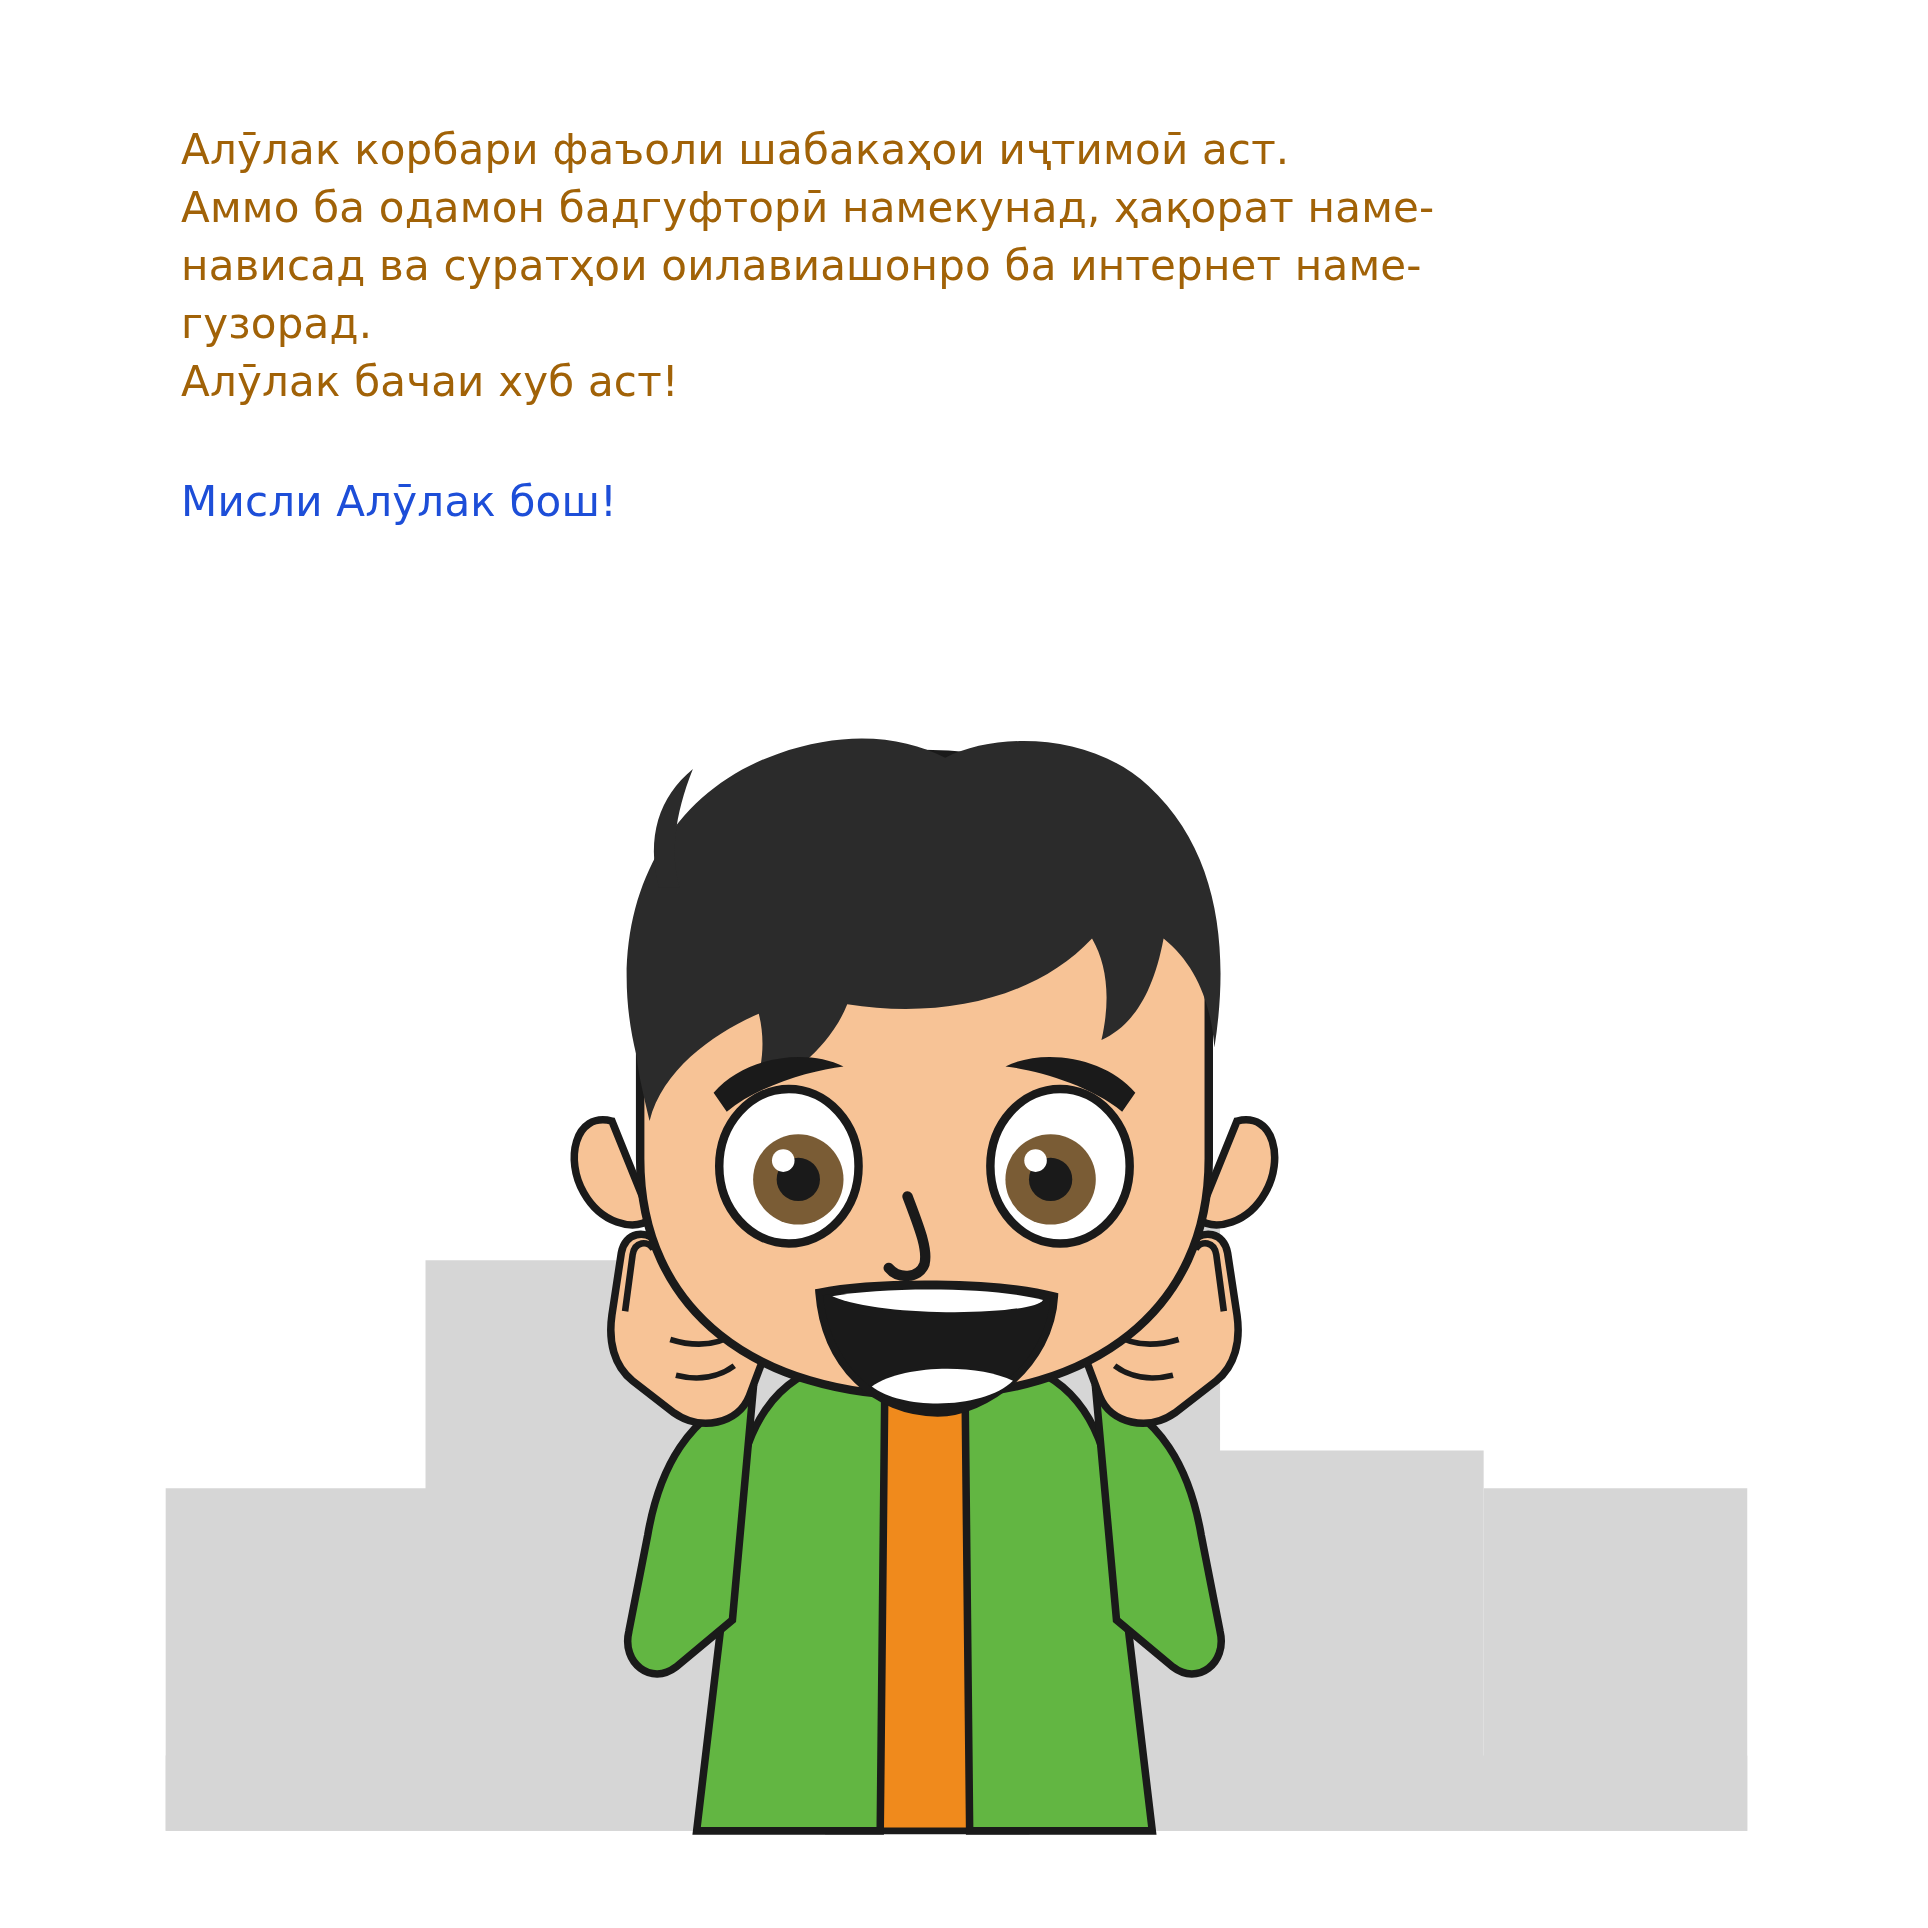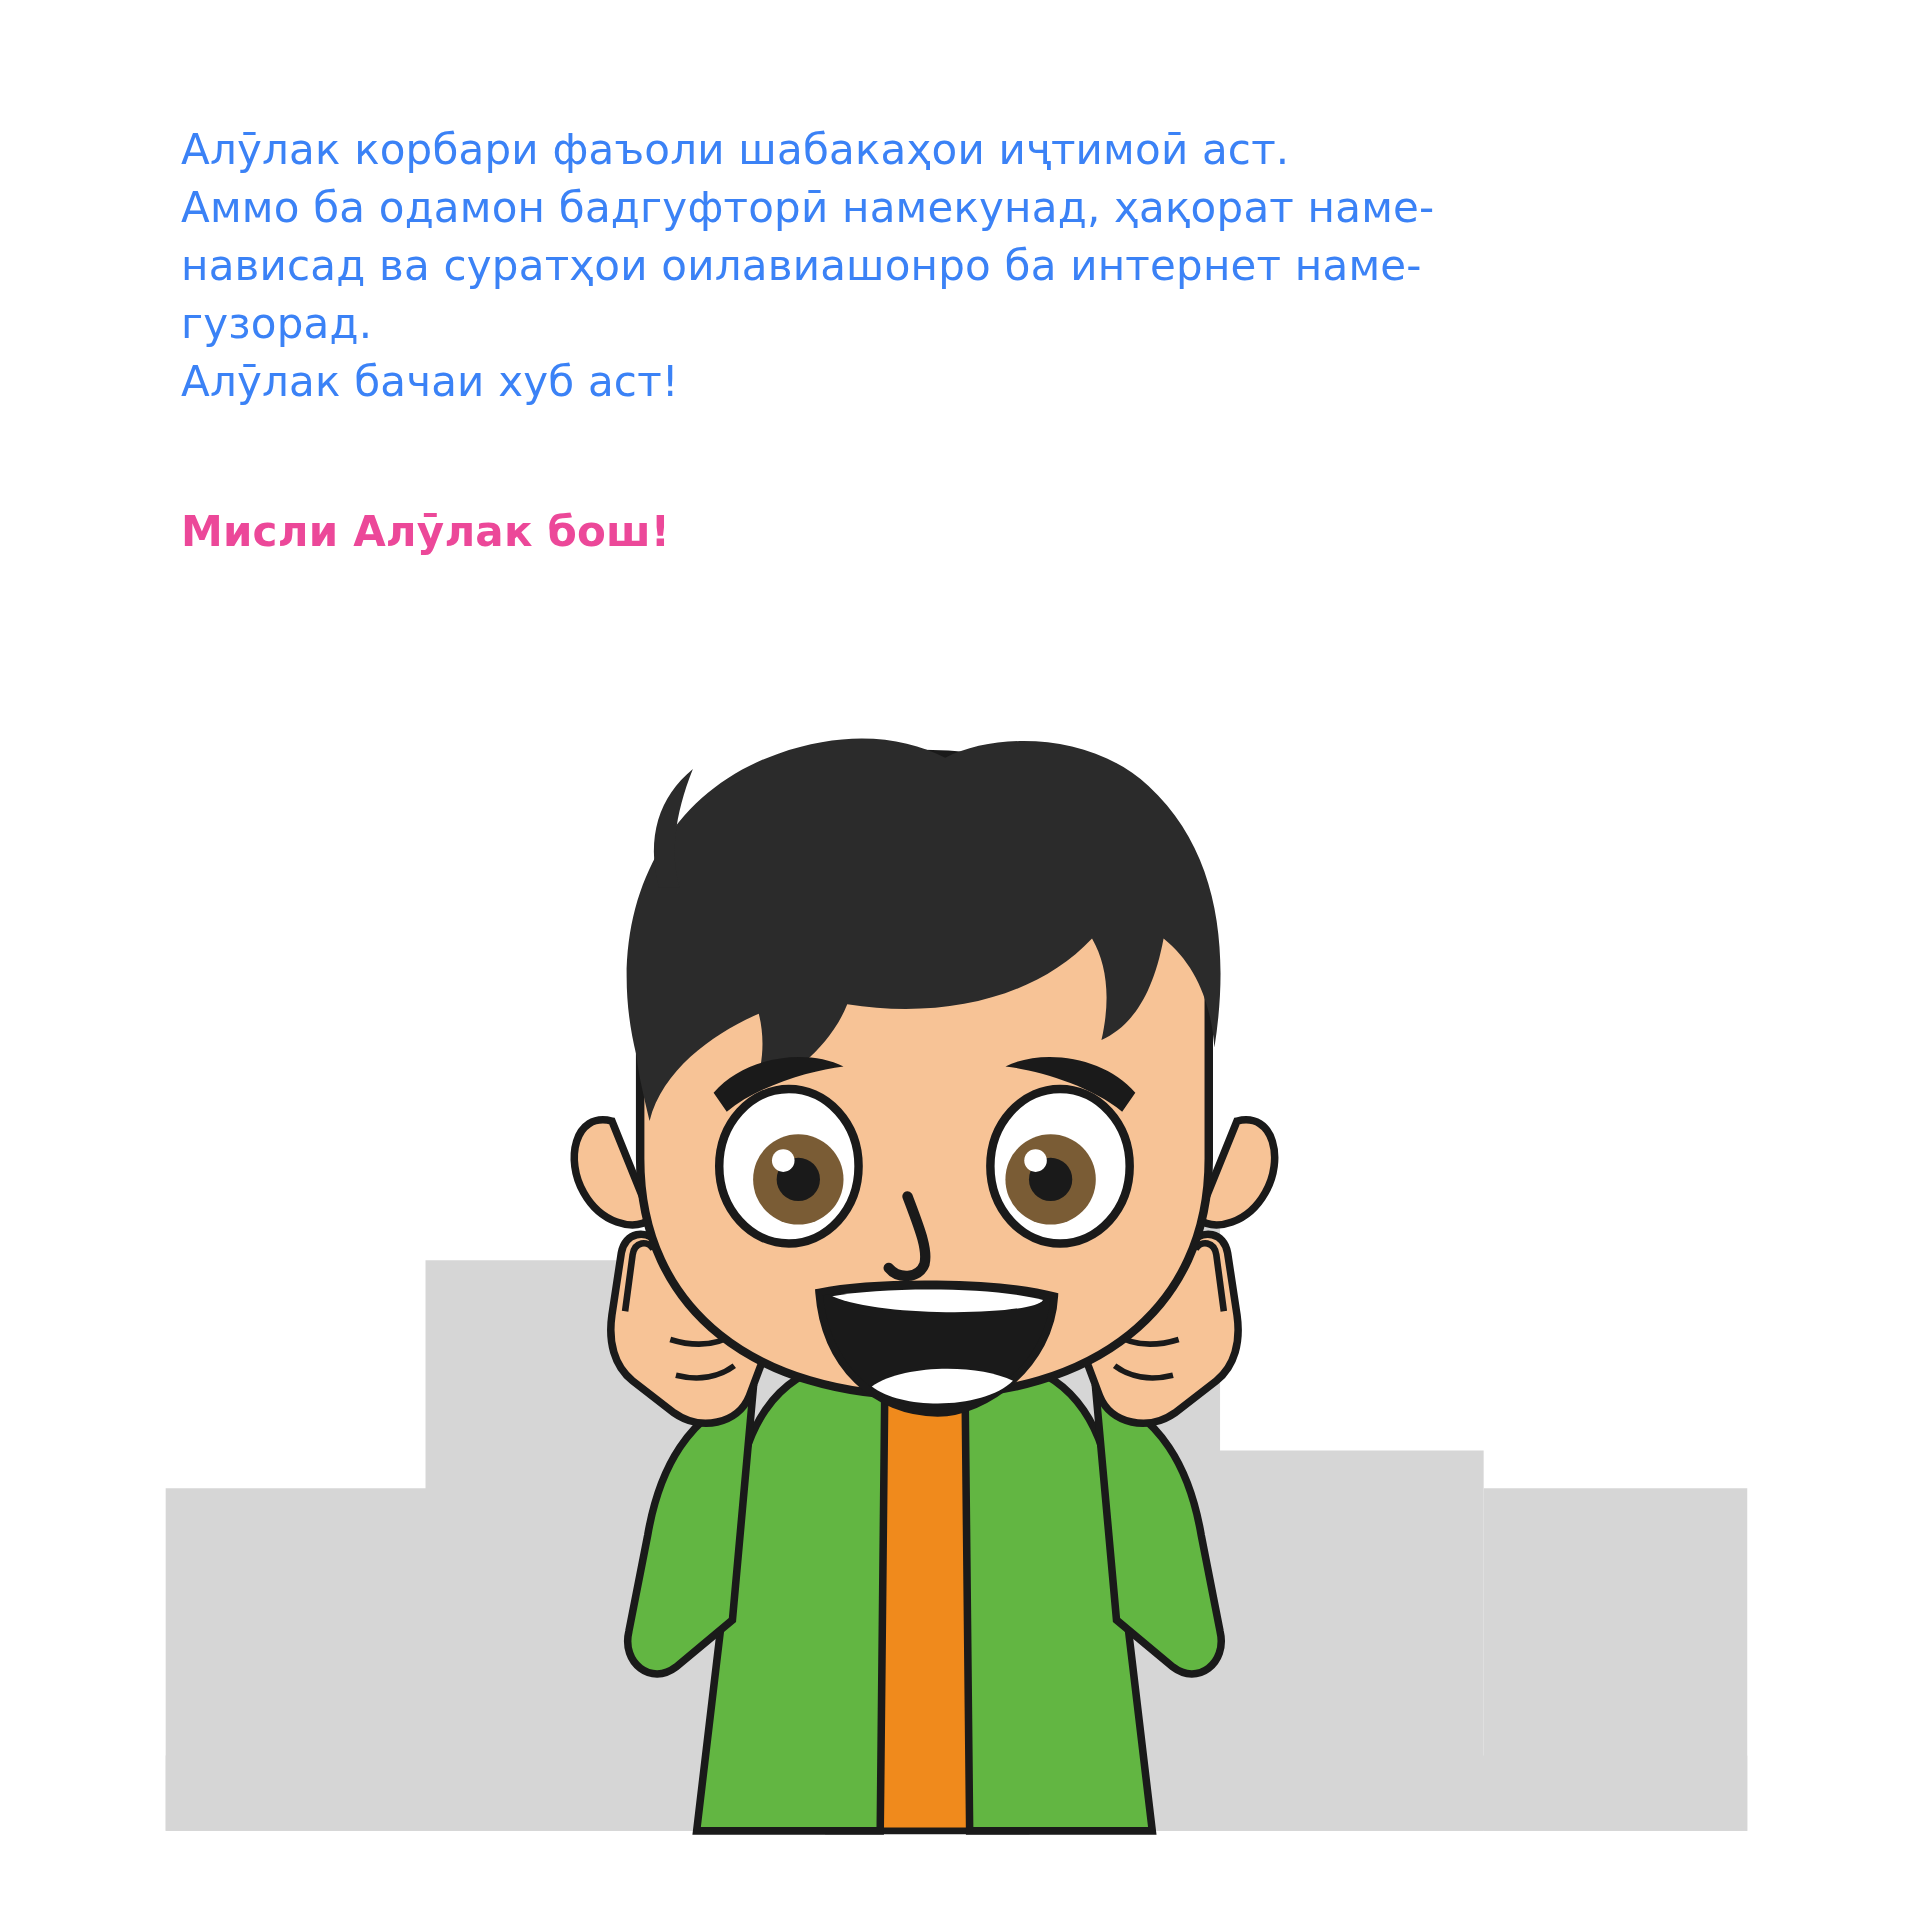--- a/index.html
+++ b/index.html
@@ -19,31 +19,31 @@
   
   .text-block {
     position: absolute;
     left: 181px;
     top: 121px;
     width: 1601px;
   }
   .paragraph {
     font-size: 42px;
     line-height: 1.38;
-    color: #3b82f6;
+    color: #a16207;
     font-weight: 400;
     white-space: pre-line;
     letter-spacing: 0.2px;
   }
   .tagline {
-    margin-top: 94px;
+    margin-top: 64px;
     font-size: 42px;
     line-height: 1.3;
-    color: #ec4899;
-    font-weight: 700;
+    color: #1d4ed8;
+    font-weight: 400;
     letter-spacing: 0.2px;
   }
 
   
   .illustration {
     position: absolute;
     left: 0;
     top: 716px;
     width: 1928px;
     height: 1213px;

